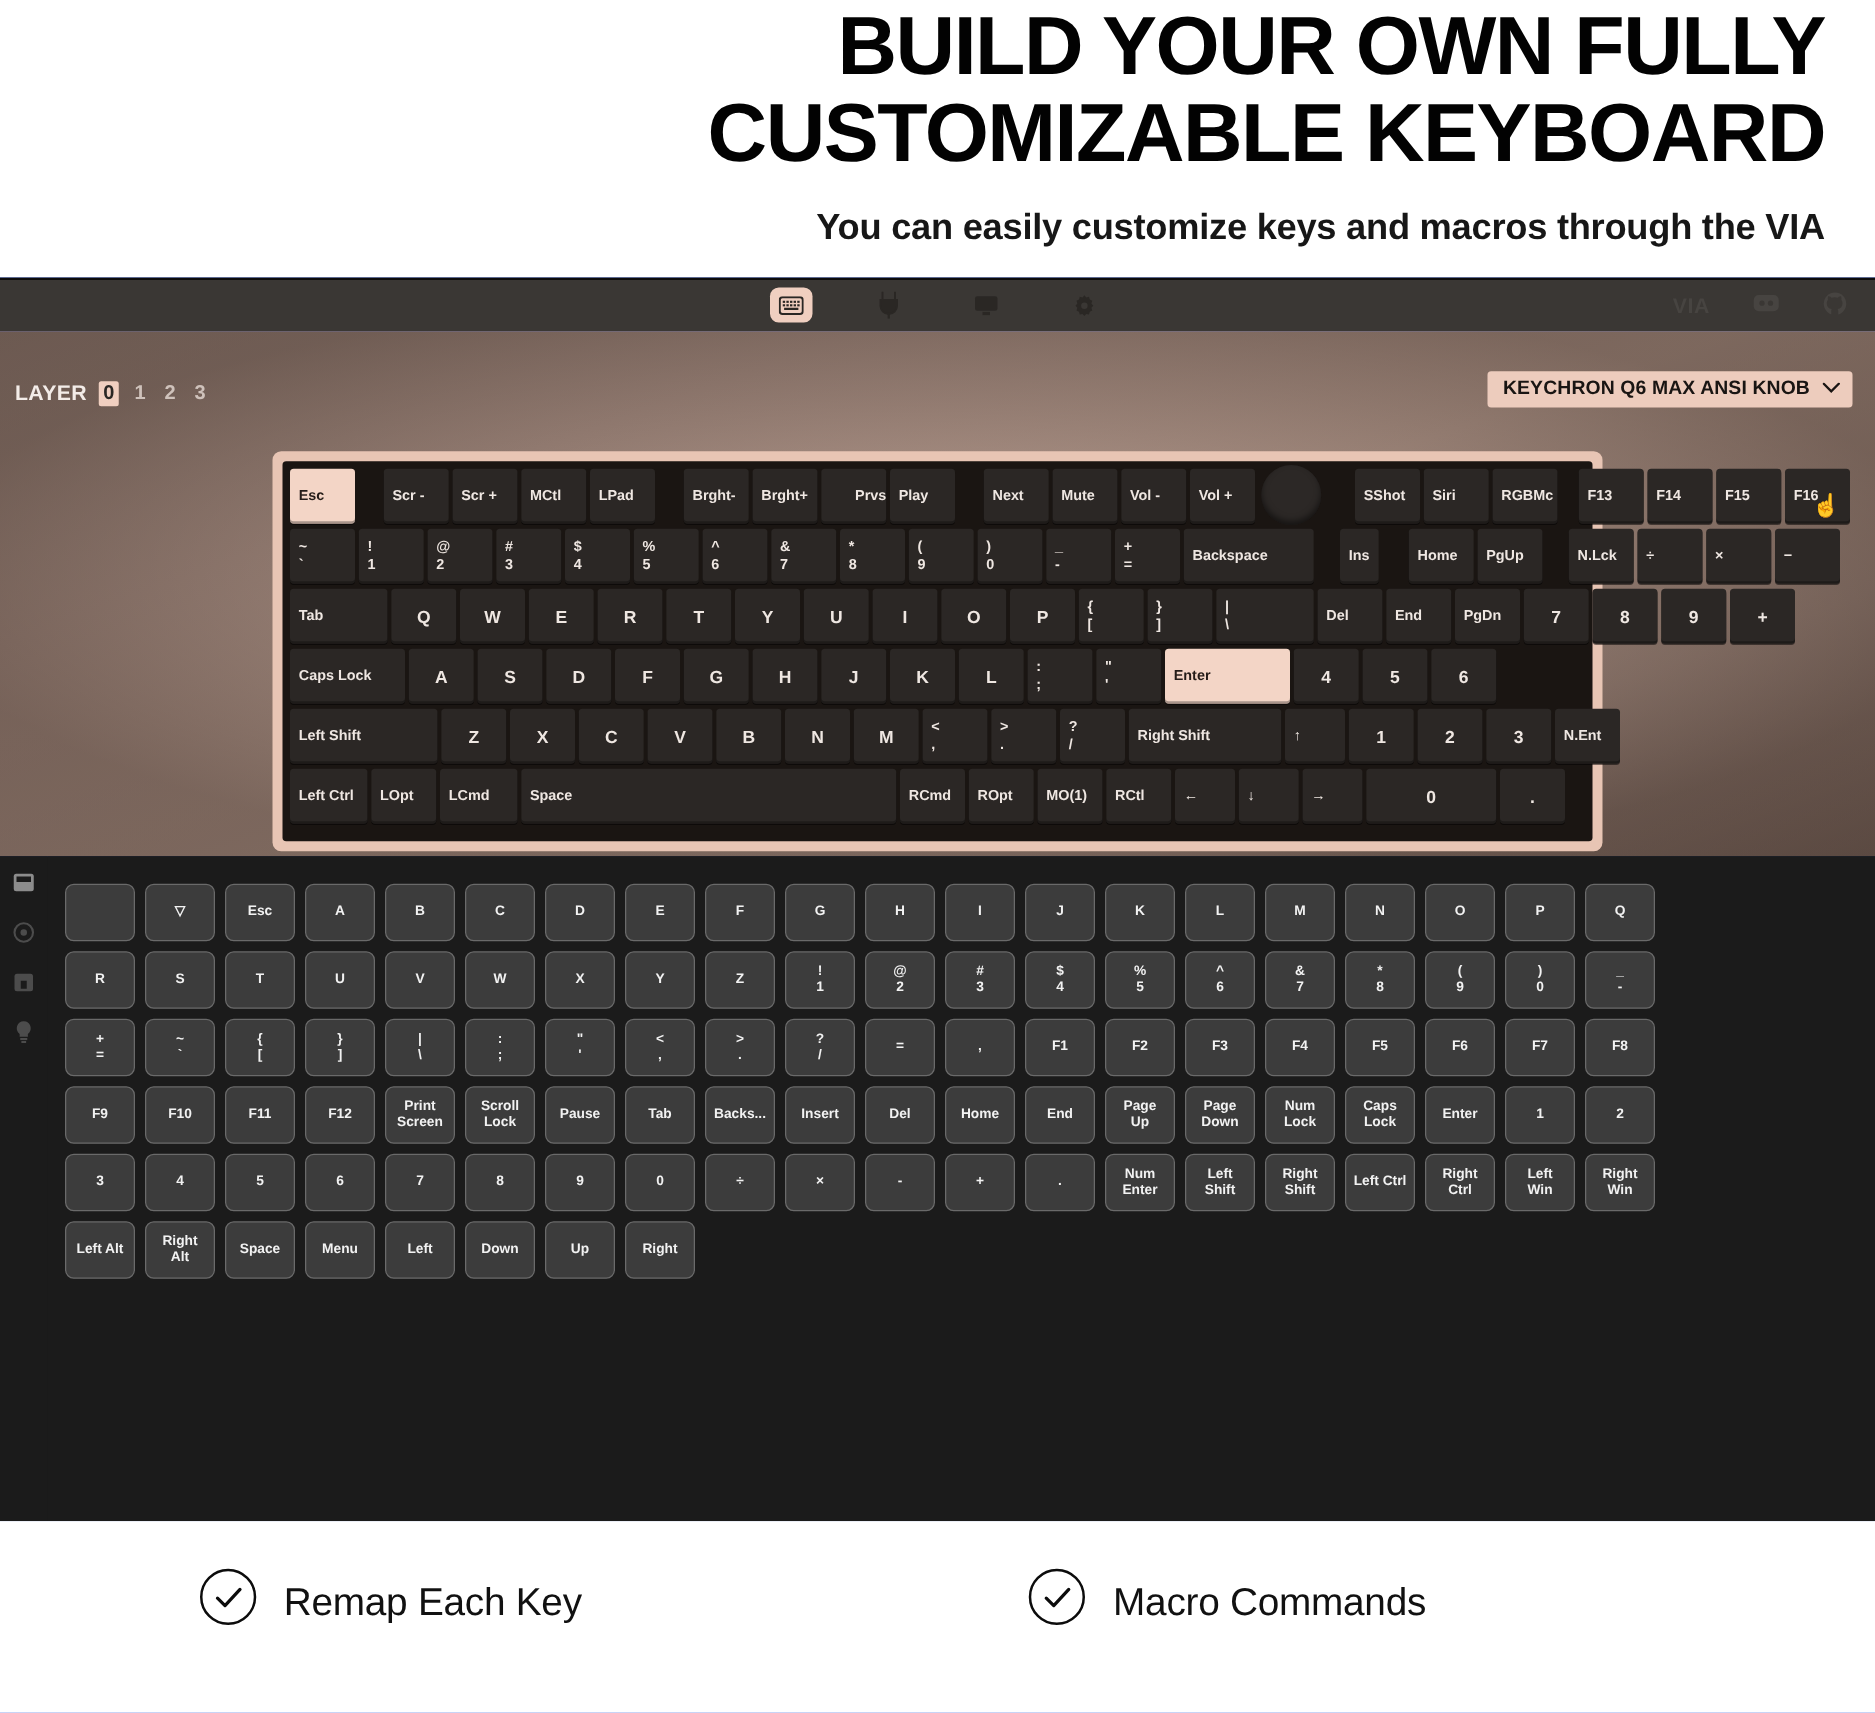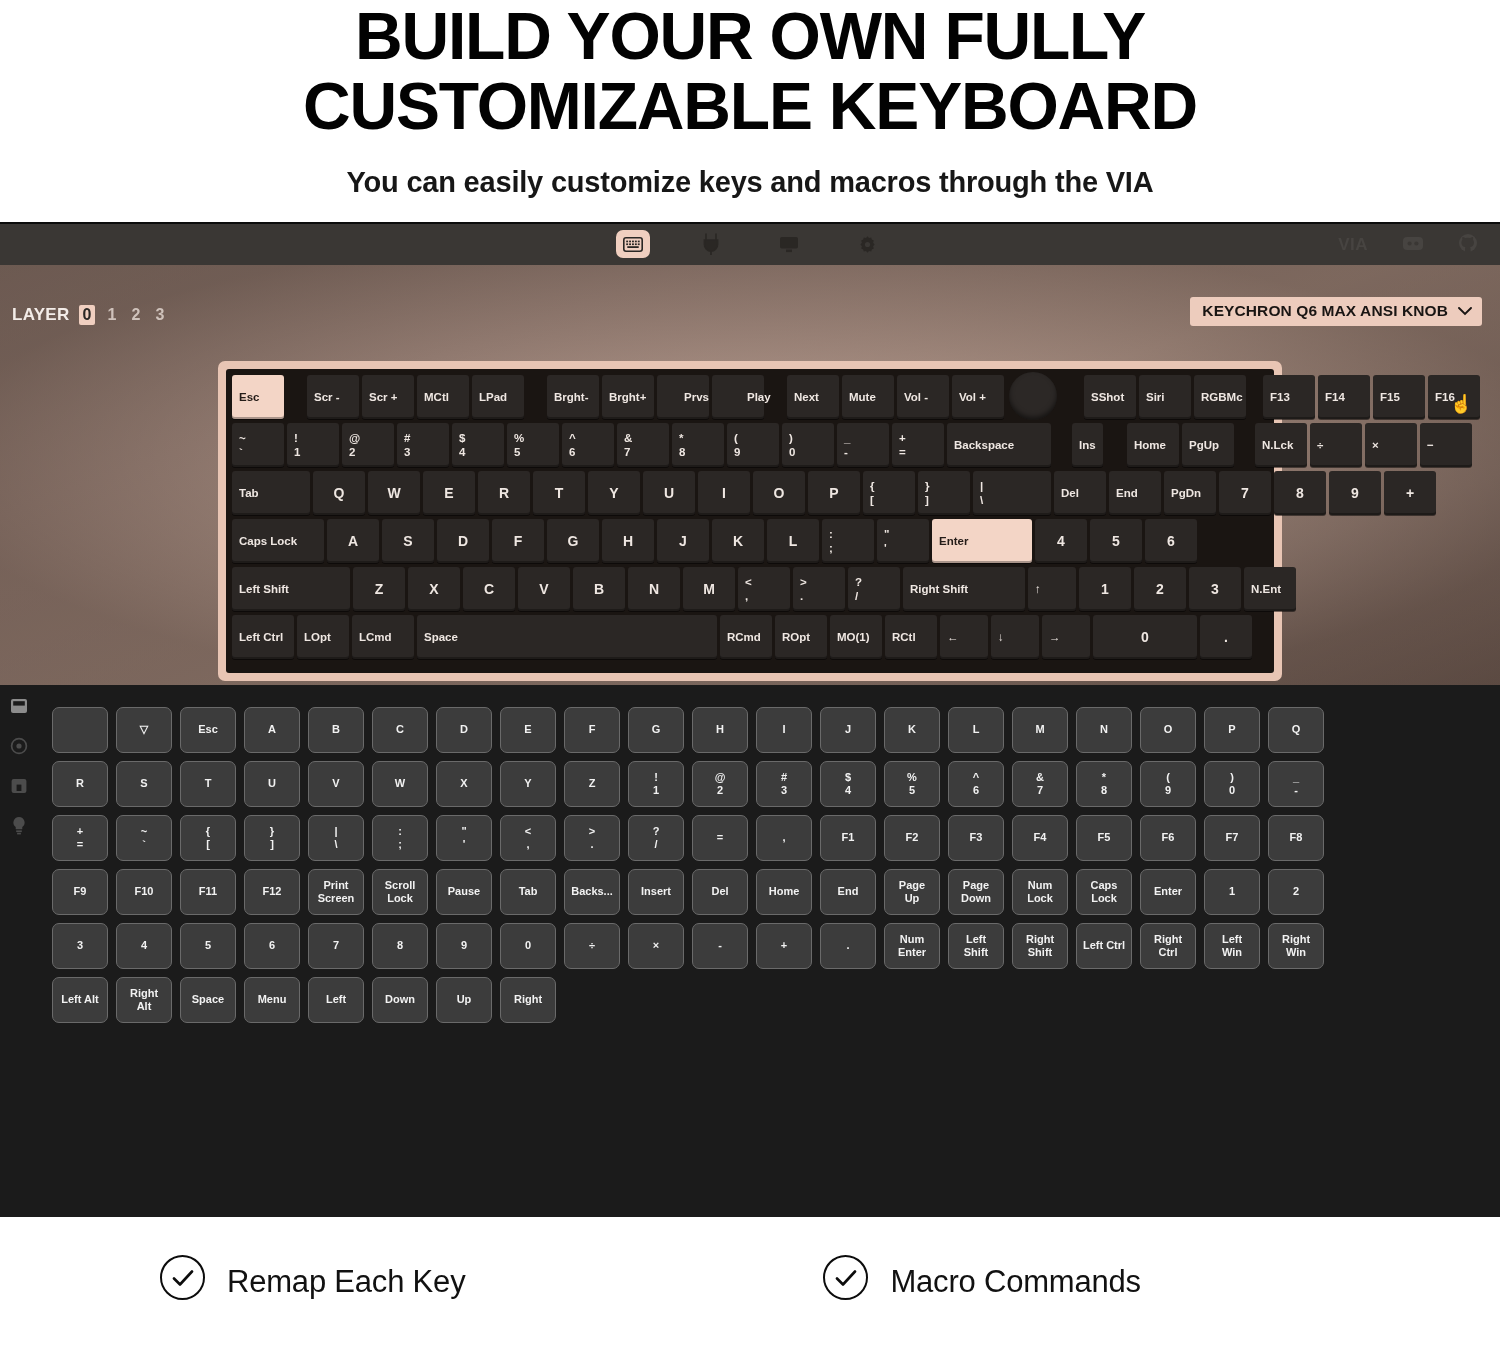--- a/index.html
+++ b/index.html
@@ -6,22 +6,22 @@
   html, body {
     width: 1500px; height: 1370px;
     background: #ffffff;
     font-family: "Liberation Sans", sans-serif;
     overflow: hidden;
   }
 
   
   .header {
     width: 1500px;
-    padding: 0 16px;
-    text-align: center;
+    padding: 0 40px;
+    text-align: right;
     background: #ffffff;
   }
   .title {
     font-size: 66px;
     line-height: 1.06;
     font-weight: 800;
     letter-spacing: -1.2px;
     color: #020202;
     padding-top: 2px;
   }
@@ -345,21 +345,21 @@
           </div>
           <div class="k" style="left: 321px; top: 6px; width: 52px; height: 44px;">
             <span class="lbl">Brght-</span>
           </div>
           <div class="k" style="left: 376px; top: 6px; width: 52px; height: 44px;">
             <span class="lbl">Brght+</span>
           </div>
           <div class="k" style="left: 431px; top: 6px; width: 52px; height: 44px; justify-content: flex-end;">
             <span class="lbl">Prvs</span>
           </div>
-          <div class="k" style="left: 486px; top: 6px; width: 52px; height: 44px; padding-left: 28px;">
+          <div class="k" style="left: 486px; top: 6px; width: 52px; height: 44px;">
             <span class="lbl">Play</span>
           </div>
           <div class="k" style="left: 561px; top: 6px; width: 52px; height: 44px;">
             <span class="lbl">Next</span>
           </div>
           <div class="k" style="left: 616px; top: 6px; width: 52px; height: 44px;">
             <span class="lbl">Mute</span>
           </div>
           <div class="k" style="left: 671px; top: 6px; width: 52px; height: 44px;">
             <span class="lbl">Vol -</span>

